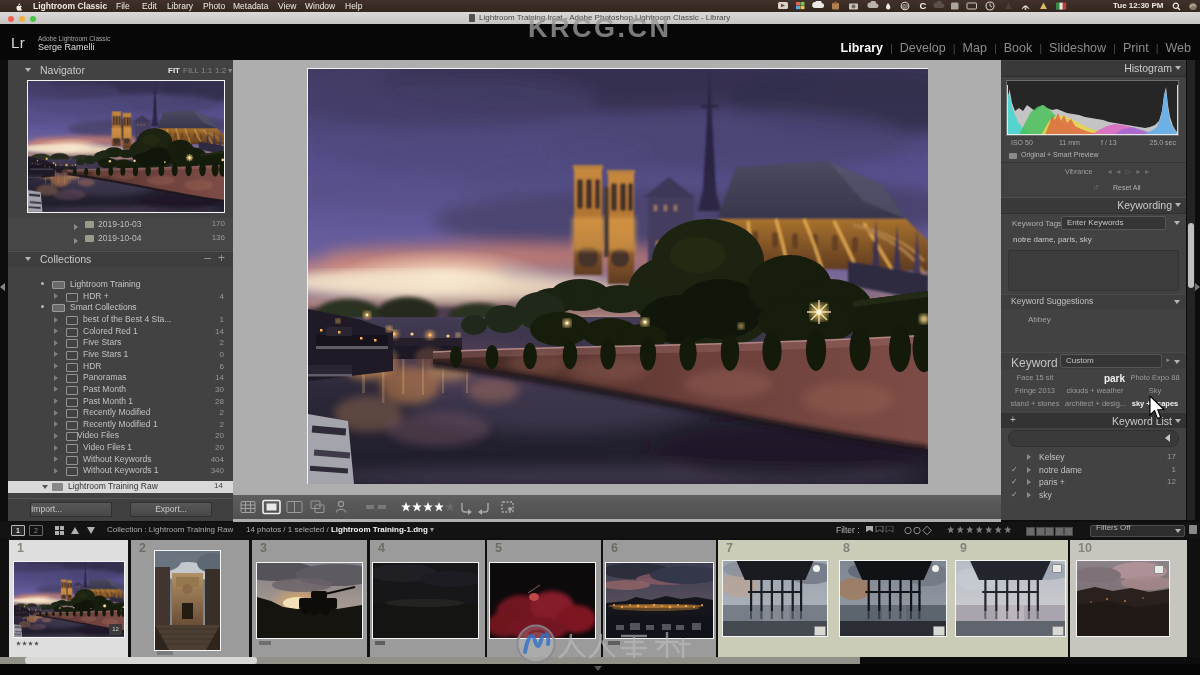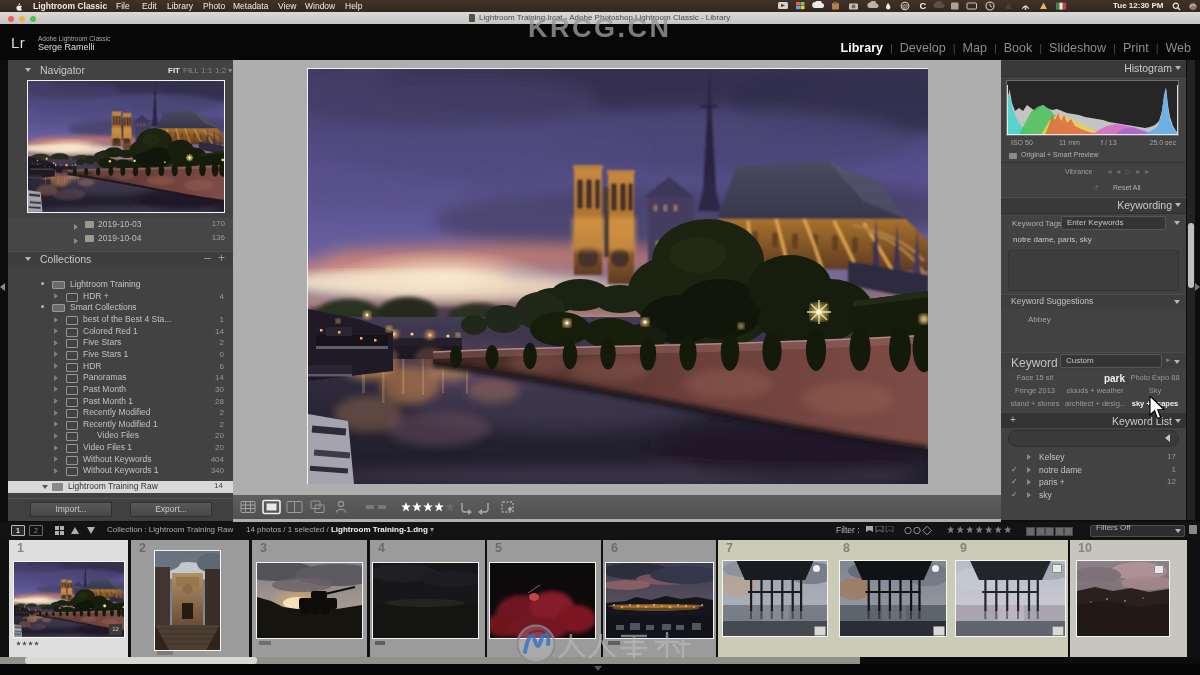--- a/index.html
+++ b/index.html
@@ -498,21 +498,21 @@
       <span class="tri-r abs" style="left:46px;top:349.6px;border-left-color:#7e7e7e;"></span>
       <span class="abs" style="left:58px;top:349.1px;width:10px;height:7px;border:1px solid #949494;border-radius:1px;"></span>
       <span class="r8 abs" style="left:75px;top:347.1px;color:#c2c2c2;">Recently Modified</span>
       <span class="abs" style="right:9px;top:348.1px;font-size:8px;color:#989898;">2</span>
       <span class="tri-r abs" style="left:46px;top:361.3px;border-left-color:#7e7e7e;"></span>
       <span class="abs" style="left:58px;top:360.8px;width:10px;height:7px;border:1px solid #949494;border-radius:1px;"></span>
       <span class="r8 abs" style="left:75px;top:358.8px;color:#c2c2c2;">Recently Modified 1</span>
       <span class="abs" style="right:9px;top:359.8px;font-size:8px;color:#989898;">2</span>
       <span class="tri-r abs" style="left:46px;top:372.9px;border-left-color:#7e7e7e;"></span>
       <span class="abs" style="left:58px;top:372.4px;width:10px;height:7px;border:1px solid #949494;border-radius:1px;"></span>
-      <span class="r8 abs" style="left:89px;top:370.4px;color:#c2c2c2;">Video Files</span>
+      <span class="r8 abs" style="left:69px;top:370.4px;color:#c2c2c2;">Video Files</span>
       <span class="abs" style="right:9px;top:371.4px;font-size:8px;color:#989898;">20</span>
       <span class="tri-r abs" style="left:46px;top:384.6px;border-left-color:#7e7e7e;"></span>
       <span class="abs" style="left:58px;top:384.1px;width:10px;height:7px;border:1px solid #949494;border-radius:1px;"></span>
       <span class="r8 abs" style="left:75px;top:382.1px;color:#c2c2c2;">Video Files 1</span>
       <span class="abs" style="right:9px;top:383.1px;font-size:8px;color:#989898;">20</span>
       <span class="tri-r abs" style="left:46px;top:396.2px;border-left-color:#7e7e7e;"></span>
       <span class="abs" style="left:58px;top:395.7px;width:10px;height:7px;border:1px solid #949494;border-radius:1px;"></span>
       <span class="r8 abs" style="left:75px;top:393.7px;color:#c2c2c2;">Without Keywords</span>
       <span class="abs" style="right:9px;top:394.7px;font-size:8px;color:#989898;">404</span>
       <span class="tri-r abs" style="left:46px;top:407.9px;border-left-color:#7e7e7e;"></span>
@@ -520,21 +520,21 @@
       <span class="r8 abs" style="left:75px;top:405.4px;color:#c2c2c2;">Without Keywords 1</span>
       <span class="abs" style="right:9px;top:406.4px;font-size:8px;color:#989898;">340</span>
       </div>
       <div style="position:absolute;left:0;top:421px;width:225px;height:11.5px;background:#d9d9d9;">
         <span class="tri-d abs" style="left:34px;top:4px;border-top-color:#555;"></span>
         <span class="abs" style="left:44px;top:2px;width:11px;height:8px;background:#888;border-radius:1px;"></span>
         <span class="abs" style="left:60px;top:0px;font-size:8.5px;color:#333;">Lightroom Training Raw</span>
         <span class="abs" style="right:10px;top:0px;font-size:8px;color:#444;">14</span>
       </div>
       <div style="position:absolute;left:0;top:438px;width:225px;height:22px;background:#404040;border-top:1px solid #565656;">
-        <span class="abs" style="left:22px;top:3px;width:80px;height:13px;background:linear-gradient(#585858,#474747);border:1px solid #303030;border-radius:0;text-align:center;font-size:8.5px;color:#c8c8c8;line-height:13px;">Import...</span>
+        <span class="abs" style="left:22px;top:3px;width:80px;height:13px;background:linear-gradient(#585858,#474747);border:1px solid #303030;border-radius:0;text-align:left;font-size:8.5px;color:#c8c8c8;line-height:13px;">Import...</span>
         <span class="abs" style="left:122px;top:3px;width:80px;height:13px;background:linear-gradient(#585858,#474747);border:1px solid #303030;border-radius:2px;text-align:center;font-size:8.5px;color:#c8c8c8;line-height:13px;">Export...</span>
       </div>
     </div>
     <div id="center">
       <div style="position:absolute;left:74px;top:8px;width:621px;height:416px;background:#f2f2f2;"></div>
       <svg style="position:absolute;left:75px;top:9px;" width="620" height="415">
         <use href="#nd"></use>
       </svg>
       <div id="toolbar">
       <svg width="300" height="24" style="position:absolute;left:0;top:0;">

